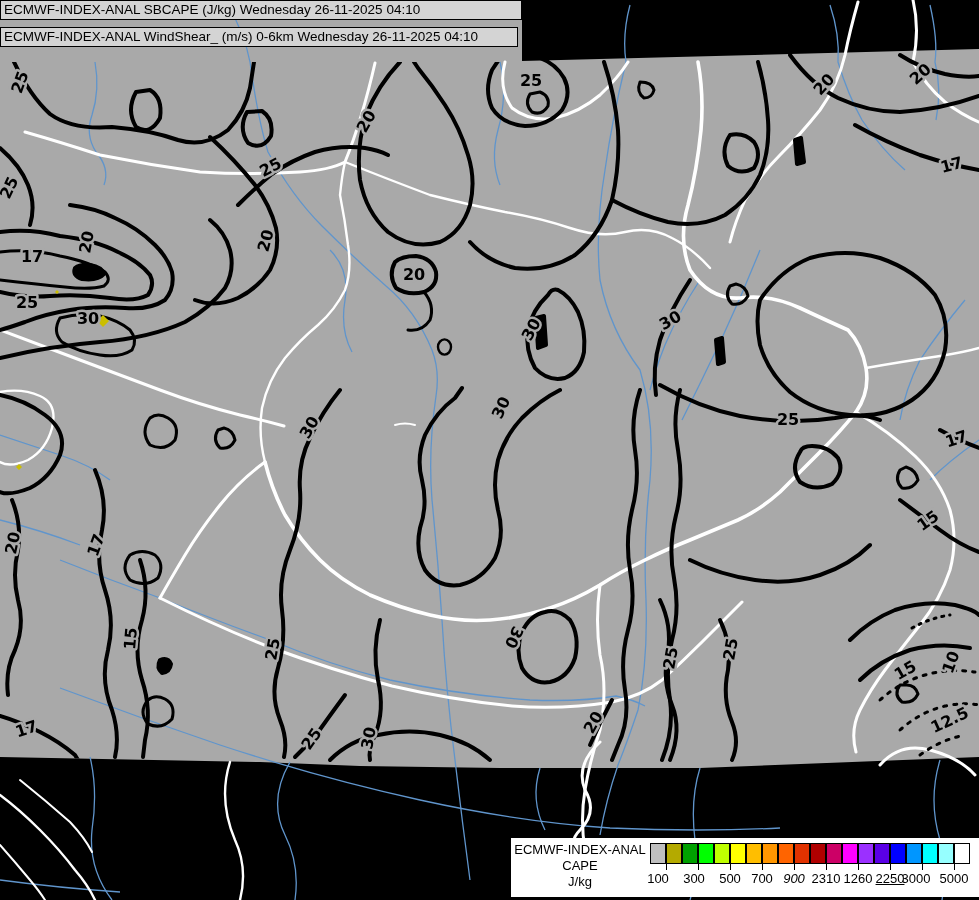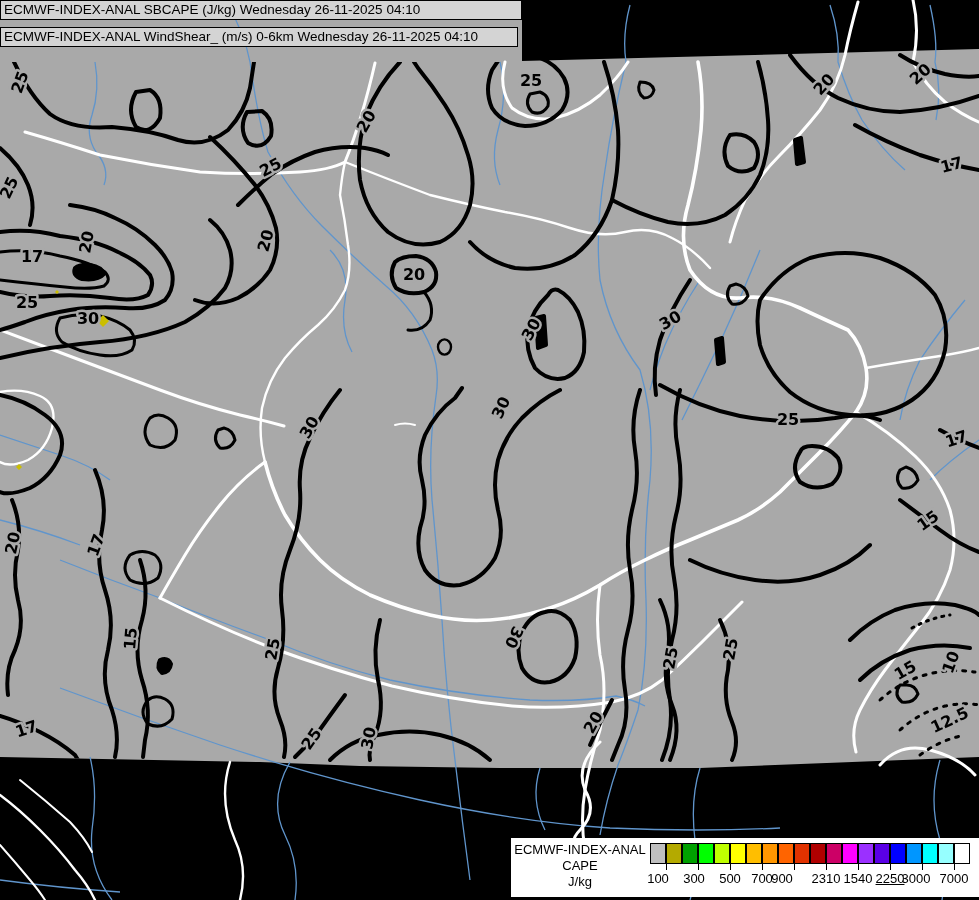--- a/index.html
+++ b/index.html
@@ -234,27 +234,27 @@
         <div class="cell" style="left: 304px; background: rgb(255, 255, 255);"></div>
         <div class="tick" style="left: 16px;"></div>
         <div class="tlab" style="left: 8px;">100</div>
         <div class="tick" style="left: 48px;"></div>
         <div class="tlab" style="left: 44px;">300</div>
         <div class="tick" style="left: 80px;"></div>
         <div class="tlab" style="left: 80px;">500</div>
         <div class="tick" style="left: 112px;"></div>
         <div class="tlab" style="left: 112px;">700</div>
         <div class="tick" style="left: 144px;"></div>
-        <div class="tlab" style="left: 132px;">900</div>
+        <div class="tlab" style="left: 144px; font-style: italic;">900</div>
         <div class="tick" style="left: 176px;"></div>
         <div class="tlab" style="left: 176px;">2310</div>
         <div class="tick" style="left: 208px;"></div>
-        <div class="tlab" style="left: 208px;">1540</div>
+        <div class="tlab" style="left: 208px;">1260</div>
         <div class="tick" style="left: 240px;"></div>
         <div class="tlab" style="left: 240px; text-decoration: underline;">2250</div>
         <div class="tick" style="left: 272px;"></div>
         <div class="tlab" style="left: 266px;">3000</div>
         <div class="tick" style="left: 304px;"></div>
-        <div class="tlab" style="left: 304px;">7000</div>
+        <div class="tlab" style="left: 304px;">5000</div>
       </div>
 </div>
 
 </div>
 
 </body></html>

